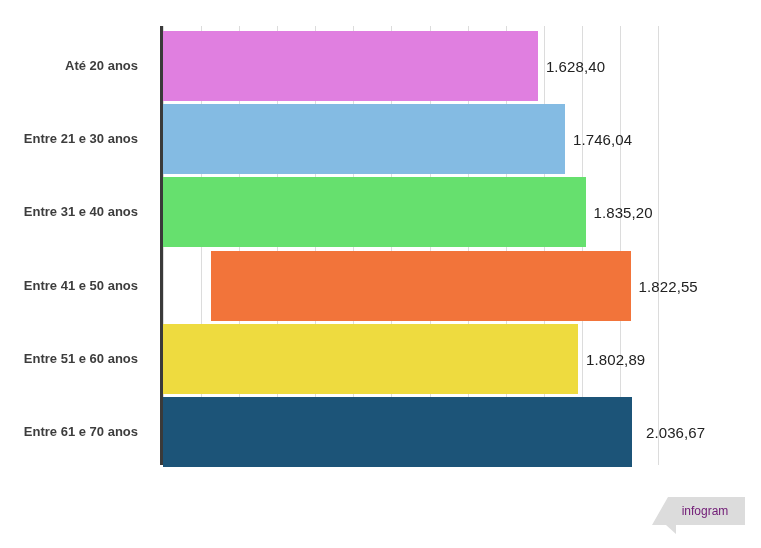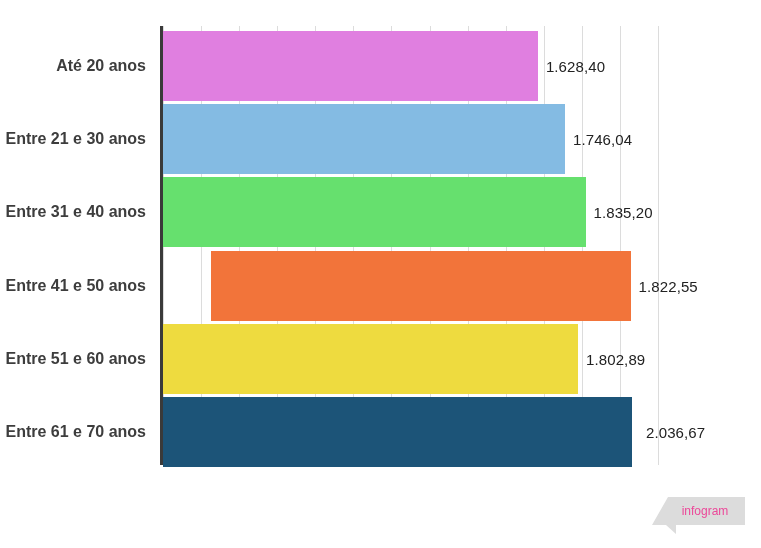--- a/index.html
+++ b/index.html
@@ -87,24 +87,24 @@
   #labels-layer {
     position: absolute;
     left: 0;
     top: 26px;
     width: 154px;
     height: 439px;
   }
 
   .cat-label {
     position: absolute;
-    right: 8px;
+    right: 16px;
     height: 70px;
     line-height: 70px;
-    font-size: 16px;
+    font-size: 13px;
     font-weight: bold;
     color: #3d3d3d;
     white-space: nowrap;
   }
 
   
   #infogram-watermark {
     position: absolute;
     left: 652px;
     top: 497px;
@@ -116,21 +116,21 @@
     left: 0;
     top: 0;
   }
   #infogram-label {
     position: absolute;
     left: 18px;
     top: 5px;
     width: 70px;
     text-align: center;
     font-size: 12px;
-    color: #ec4899;
+    color: #701a75;
     line-height: 18px;
   }
 </style>
 </head>
 <body>
 
 <div id="chart-root">
 
   <div id="plot-area">
       <div class="gridline" style="left: 0px; background: rgb(220, 220, 220);"></div>

